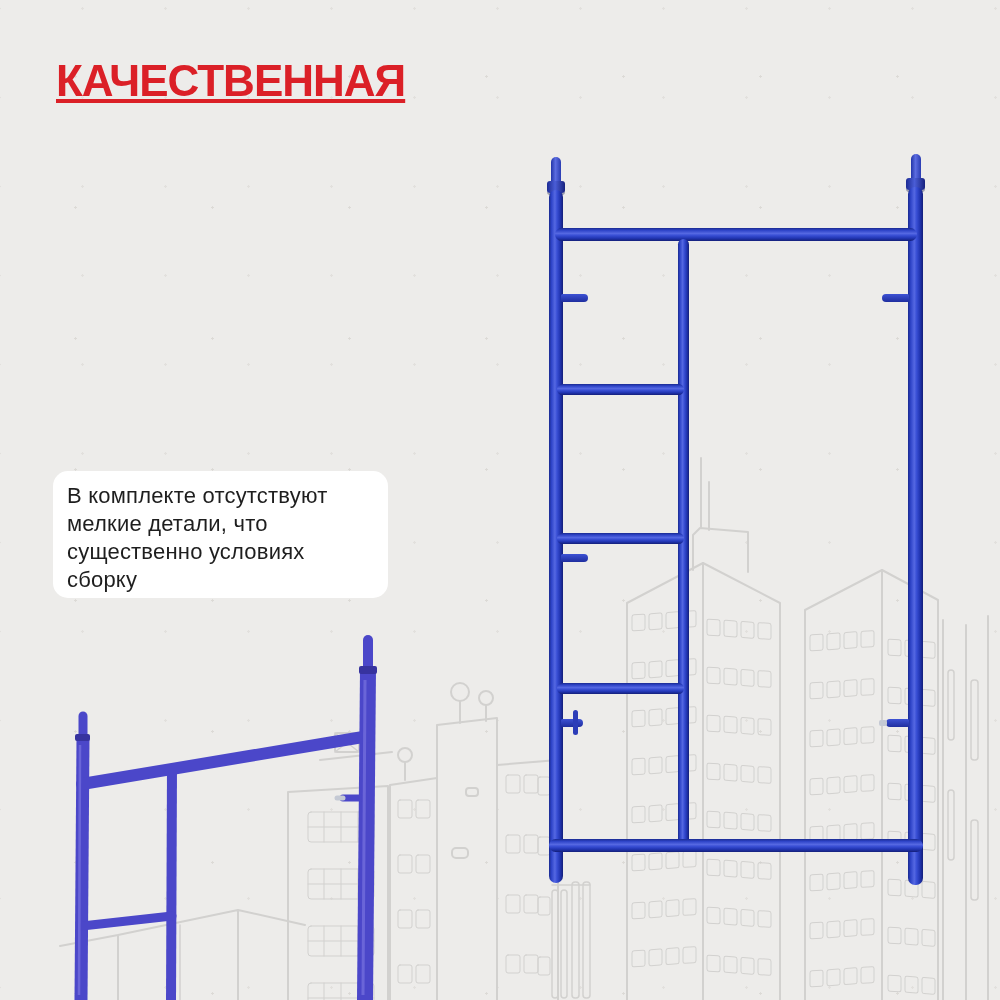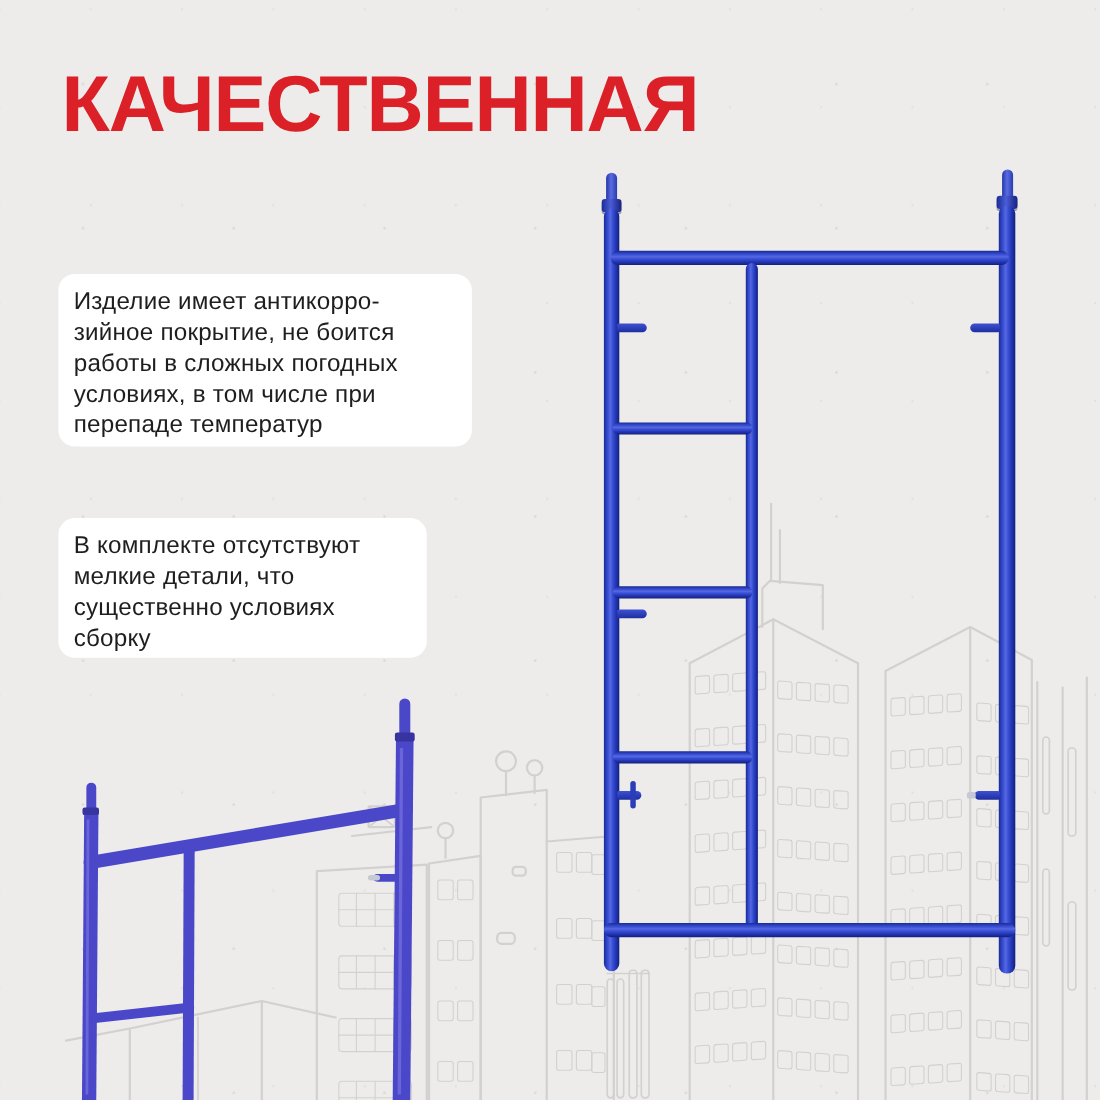--- a/index.html
+++ b/index.html
@@ -22,21 +22,21 @@
   .smallframe .tip{stroke:#c4c9d4;}
   
   .card{position:absolute;z-index:4;background:var(--card,#fff);border-radius:15px;}
   .card p{margin:0;padding:11px 15px 12px 14px;white-space:pre-line;
     color:var(--ink,#1e1e1e);font-size:22px;line-height:28px;font-weight:400;letter-spacing:.2px;}
   .card1{left:53px;top:249px;width:376px;height:157px;}
   .card2{left:53px;top:471px;width:335px;height:127px;}
   .card3{left:55px;top:824px;width:330px;height:79px;}
   
   .title{position:absolute;left:56px;top:58px;z-index:5;margin:0;
-    color:var(--accent,#db2027);font-size:72px;line-height:1.05;font-weight:800;letter-spacing:-1px;}
+    color:var(--accent,#db2027);font-size:44px;line-height:1.05;font-weight:800;letter-spacing:-1px;text-decoration:underline;}
   
   .bigframe{position:absolute;inset:0;z-index:3;}
   .bigframe div{position:absolute;}
   .tv{background:linear-gradient(90deg,#1a2a90 0%,#2e44c8 18%,#5568e2 42%,#3a50d6 56%,#2236b4 78%,#141f7a 100%);border-radius:7px;}
   .th{background:linear-gradient(180deg,#1a2a90 0%,#2e44c8 18%,#5568e2 42%,#3a50d6 56%,#2236b4 78%,#141f7a 100%);border-radius:7px;}
   .sp{background:linear-gradient(90deg,#2335a8,#5b6ce0 45%,#2a3cb2);border-radius:5px 5px 2px 2px;}
   .co{background:linear-gradient(90deg,#1c2b94,#4a5dd6 45%,#17227e);border-radius:3px;box-shadow:0 2px 0 rgba(10,15,60,.35);}
   .hk{background:linear-gradient(180deg,#3d52d4,#1f2e9f);}
   .hkl{border-radius:2px 5px 5px 2px;}
   .hkr{border-radius:5px 2px 2px 5px;}
@@ -181,27 +181,20 @@
 
     <line class="tube" x1="320" y1="198" x2="303" y2="198" stroke-width="7" stroke-linecap="round"></line>
     <line class="tip" x1="303" y1="198" x2="297" y2="198" stroke-width="5" stroke-linecap="round"></line>
 
     <line class="hl" x1="325" y1="80" x2="323" y2="395" stroke-width="3" opacity=".5"></line>
     <line class="hl" x1="40" y1="145" x2="39" y2="395" stroke-width="2.5" opacity=".5"></line>
   </svg>
 
   <h1 class="title">КАЧЕСТВЕННАЯ</h1>
 
-  <div class="card card1">
-    <p>Изделие имеет антикорро-
-зийное покрытие, не боится
-работы в сложных погодных
-условиях, в том числе при
-перепаде температур</p>
-  </div>
   <div class="card card2">
     <p>В комплекте отсутствуют
 мелкие детали, что
 существенно условиях
 сборку</p>
   </div>
 
   <div class="bigframe">
     <div class="sp" style="left:551px;top:157px;width:10px;height:30px;"></div>
     <div class="co" style="left:547px;top:181px;width:18px;height:12px;"></div>

